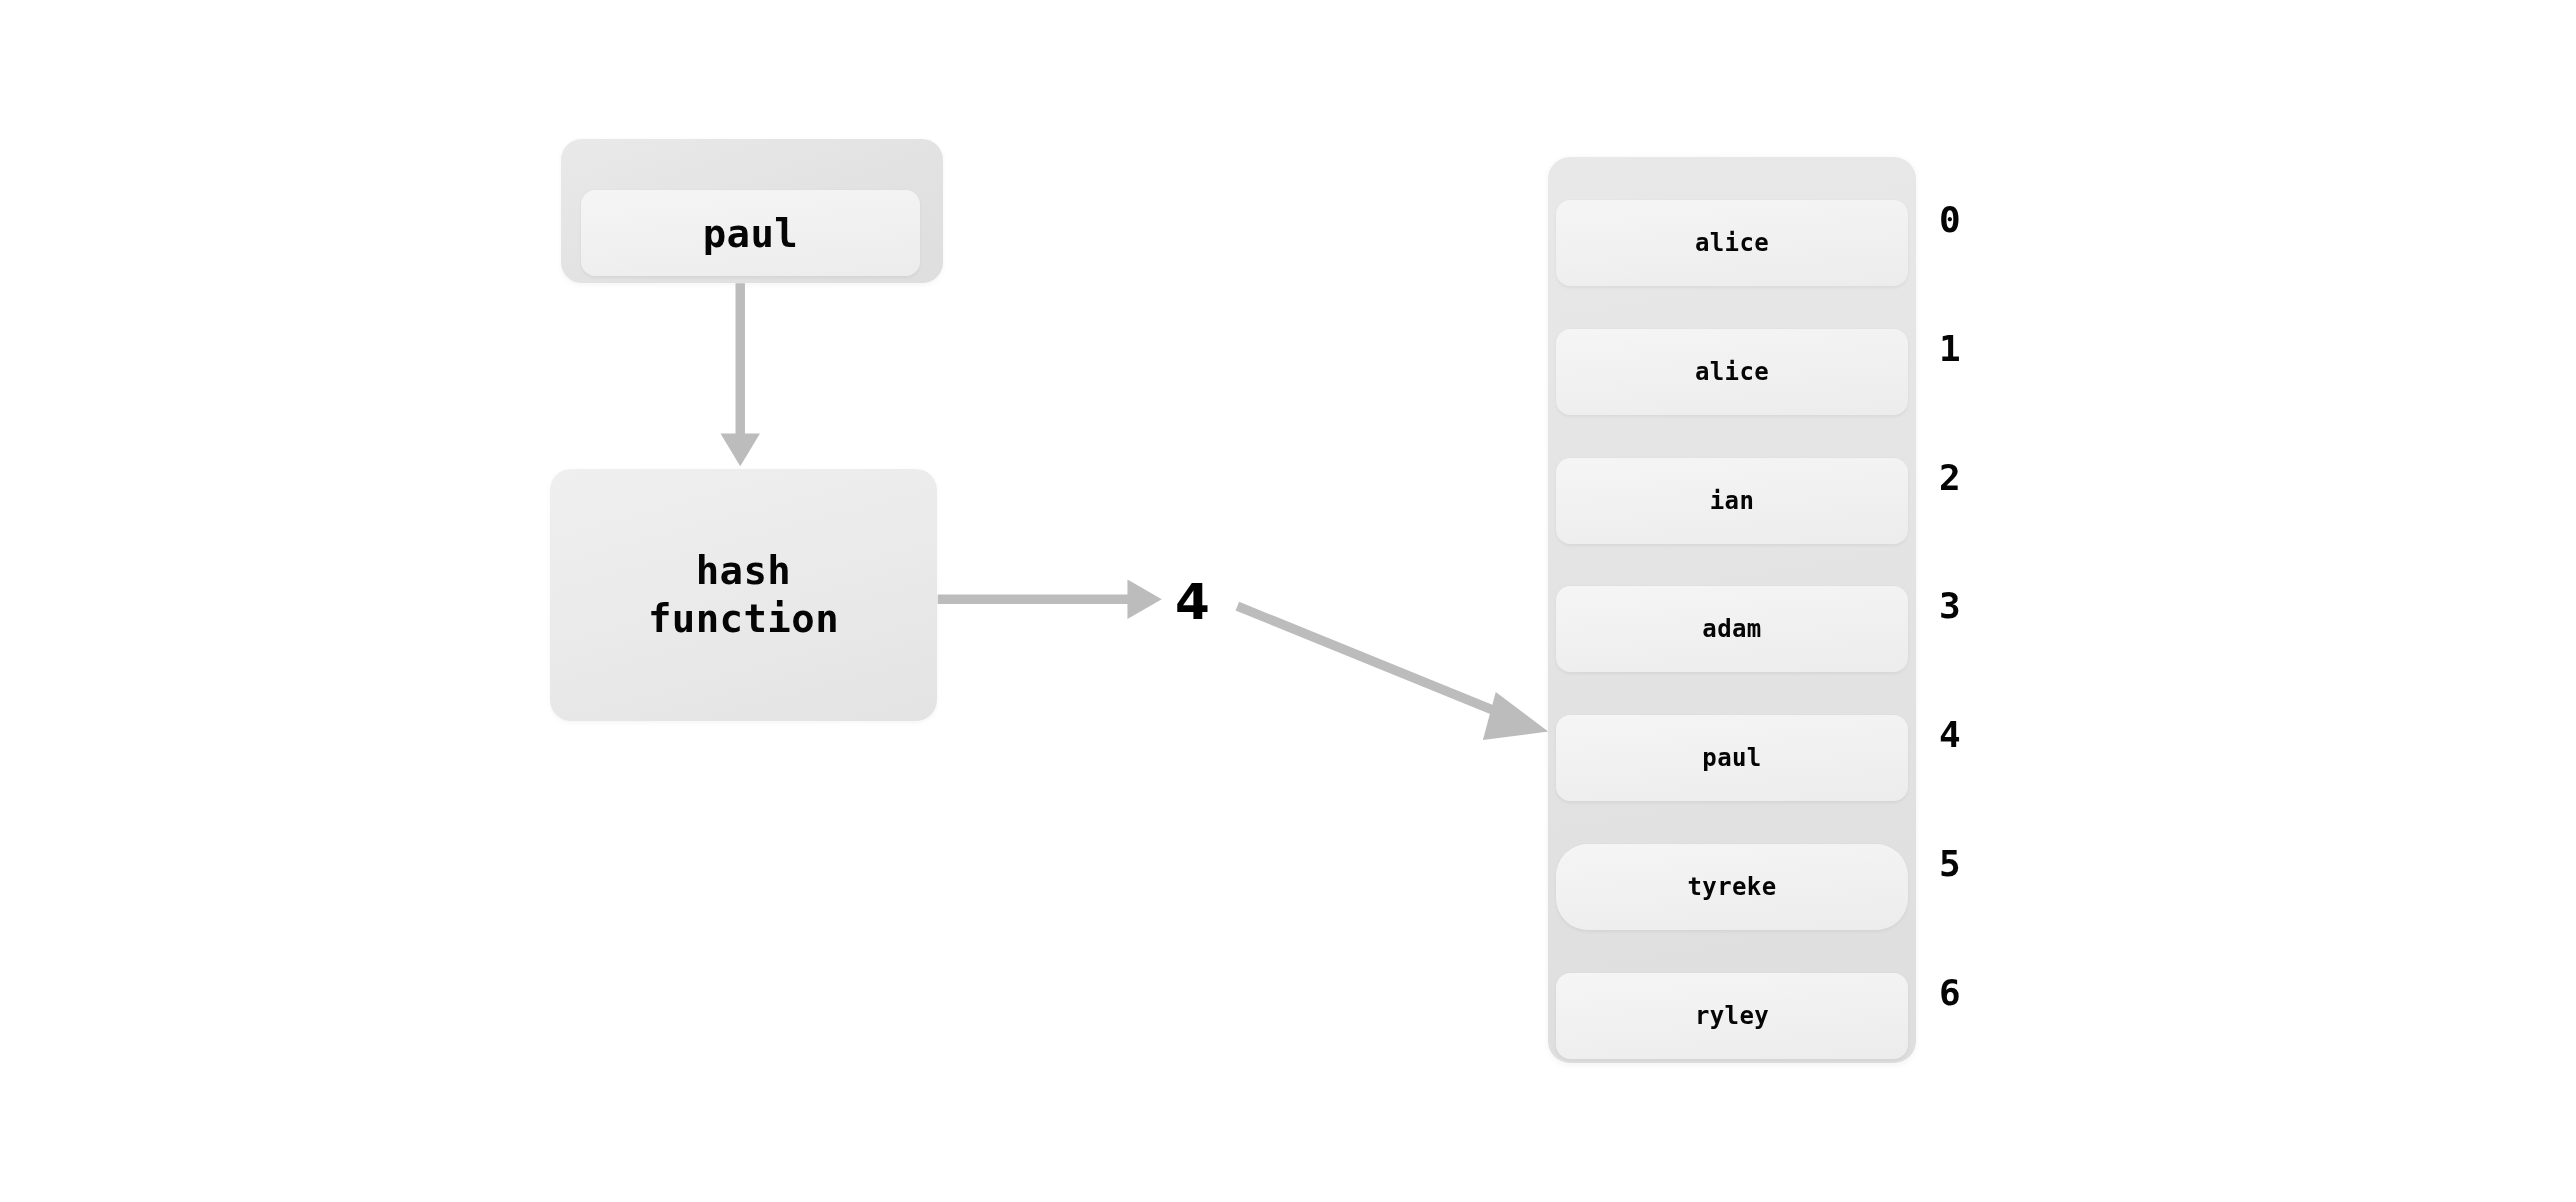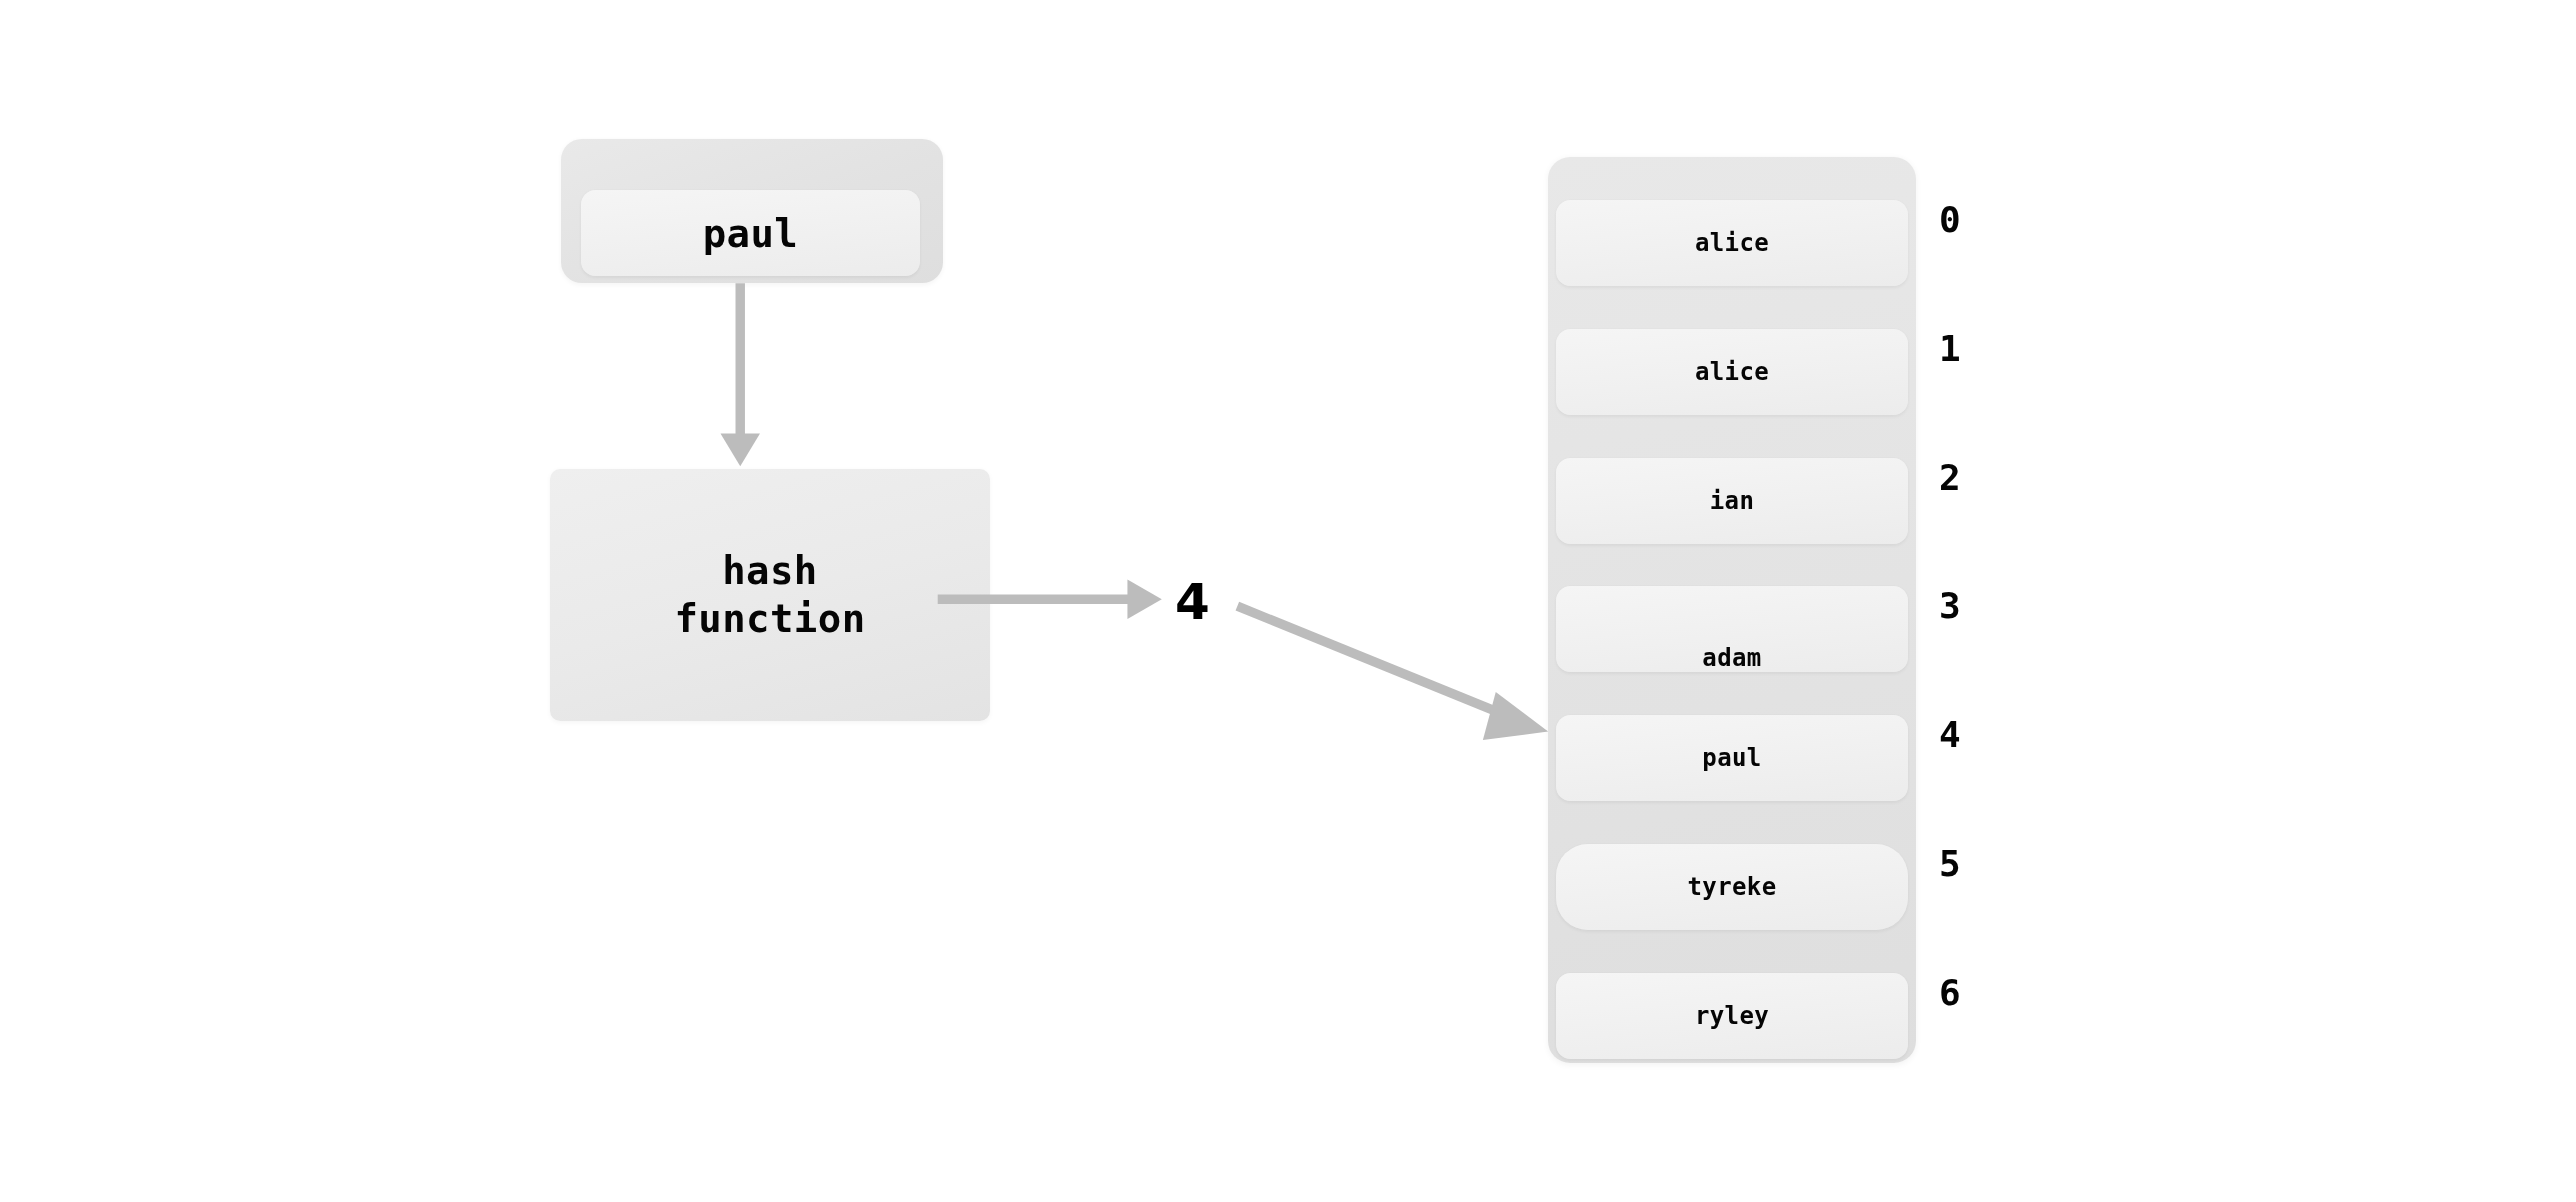--- a/index.html
+++ b/index.html
@@ -57,23 +57,23 @@
     width: 339px;
     height: 86px;
   }
   #key-node-chip .chip-text { font-size: 39px; }
 
   
   #hash-fn-box {
     position: absolute;
     left: 550px;
     top: 469px;
-    width: 440px;
+    width: 387px;
     height: 252px;
-    border-radius: 10px;
+    border-radius: 21px;
     background: linear-gradient(165deg, #efefef 0%, #eaeaea 50%, #e3e3e3 100%);
     box-shadow: 0 1.7px 5.2px rgba(0,0,0,0.04);
     display: flex;
     align-items: center;
     justify-content: center;
     text-align: center;
   }
   #hash-fn-box .chip-text {
     font-size: 39px;
     line-height: 1.22;
@@ -177,21 +177,21 @@
       </div>
       <div class="slot-index" style="top: 176px;">0</div>
       <div class="inner-chip slot-chip" style="top: 305px;">
         <span class="chip-text">alice</span>
       </div>
       <div class="slot-index" style="top: 305px;">1</div>
       <div class="inner-chip slot-chip" style="top: 434px;">
         <span class="chip-text">ian</span>
       </div>
       <div class="slot-index" style="top: 434px;">2</div>
-      <div class="inner-chip slot-chip" style="top: 562px; align-items: flex-end;">
+      <div class="inner-chip slot-chip" style="top: 562px;">
         <span class="chip-text">adam</span>
       </div>
       <div class="slot-index" style="top: 562px;">3</div>
       <div class="inner-chip slot-chip" style="top: 691px;">
         <span class="chip-text">paul</span>
       </div>
       <div class="slot-index" style="top: 691px;">4</div>
       <div class="inner-chip slot-chip" style="top: 820px; border-radius: 32px;">
         <span class="chip-text">tyreke</span>
       </div>

